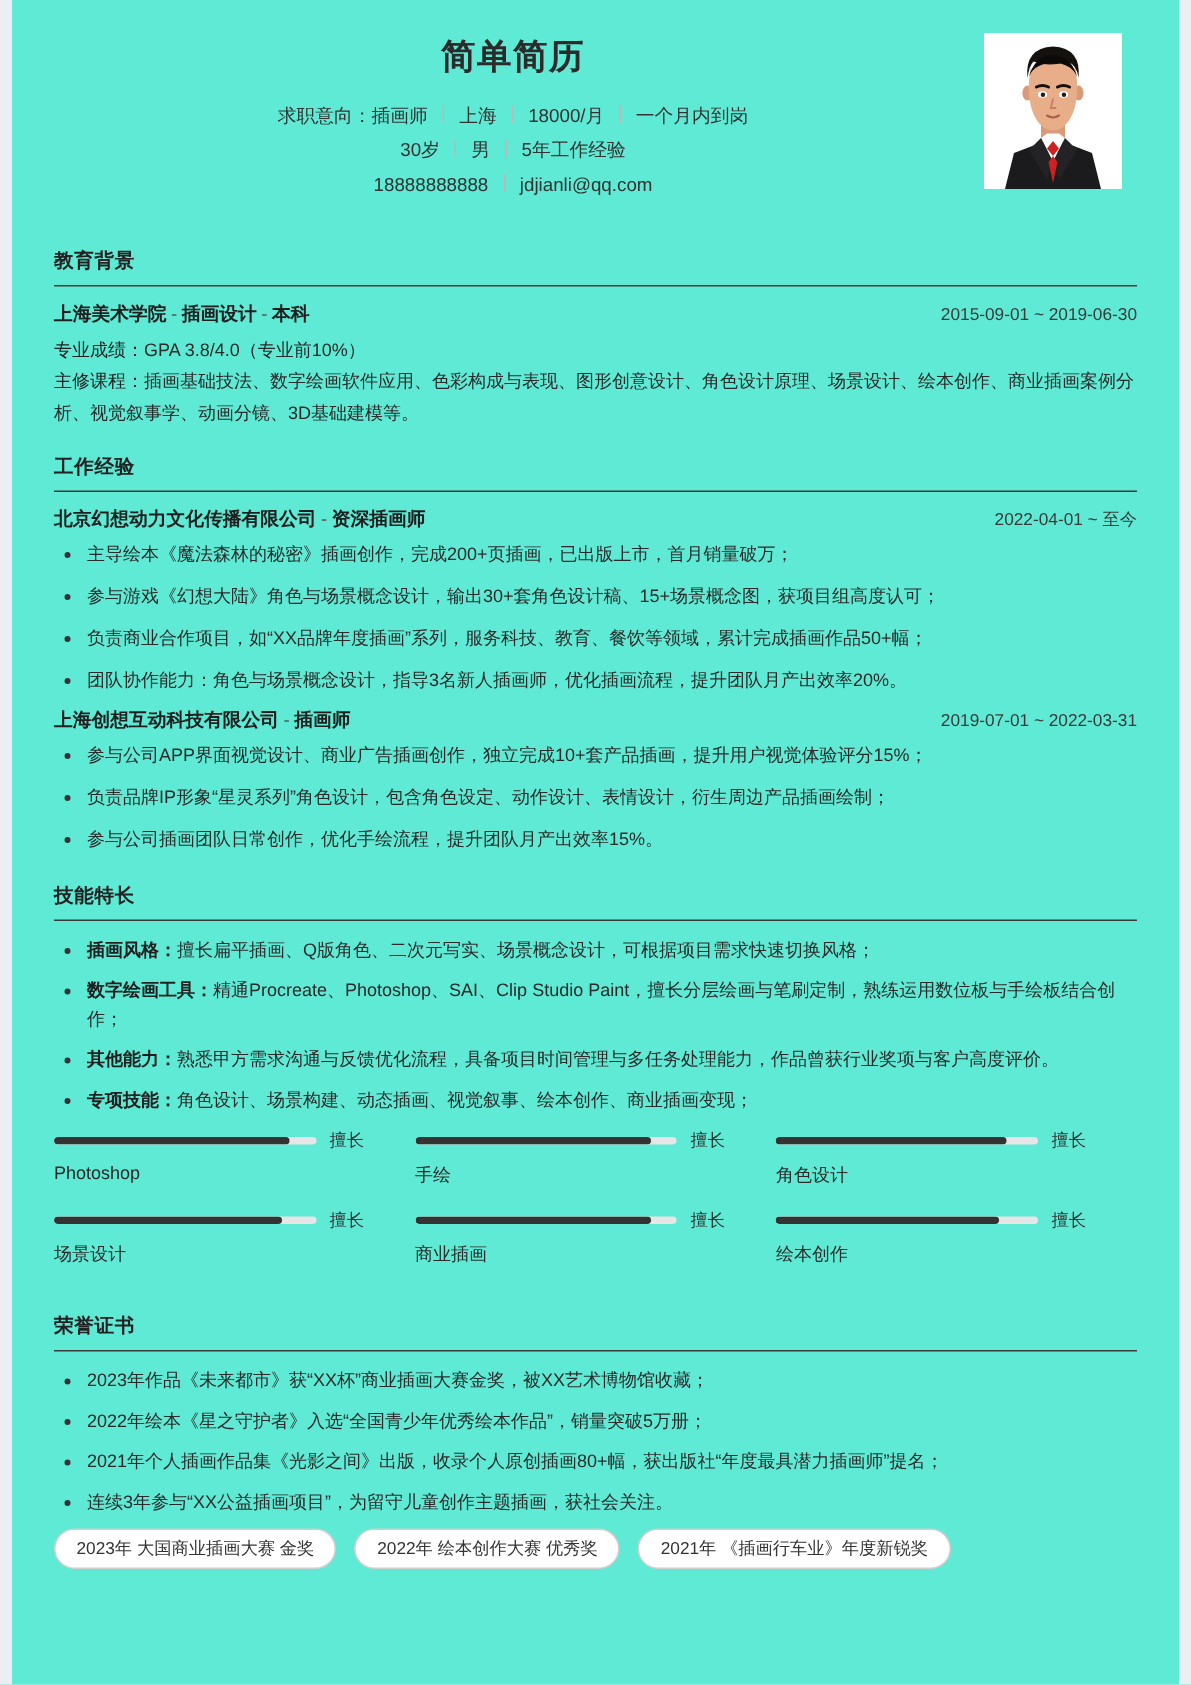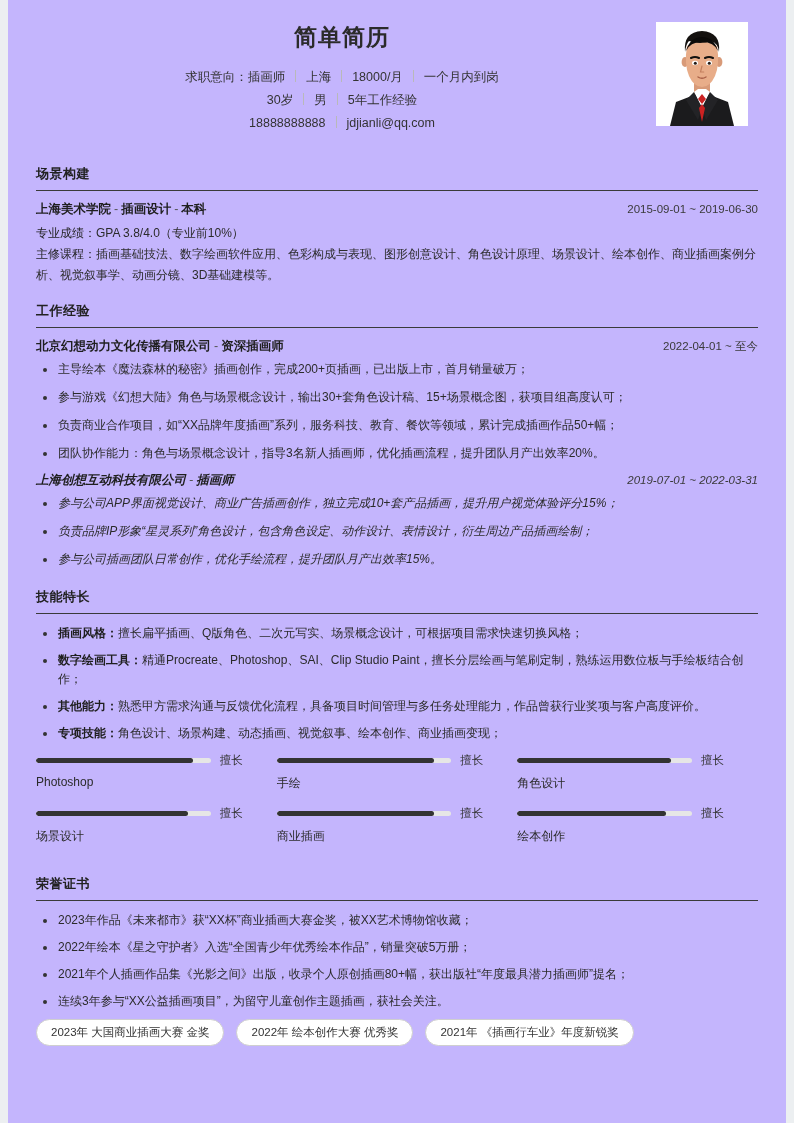--- a/index.html
+++ b/index.html
@@ -8,21 +8,21 @@
     background:#eceff1;
     font-family:"Liberation Sans","DejaVu Sans",sans-serif;
     color:#2b2b2b;
     -webkit-font-smoothing:antialiased;
     overflow:hidden;
   }
   .page{
     position:relative;
     width:778px;height:1123px;
     margin:0 auto;
-    background:#c4b5fd;
+    background:#5eead4;
     box-sizing:border-box;
     padding:0 28px;
     overflow:hidden;
   }
 
   
   .header{
     position:relative;
     padding:18px 0 14px 0;
   }
@@ -235,21 +235,21 @@
         <circle cx="39.3" cy="41.2" r="1.5" fill="#221a14"></circle>
         <circle cx="53.3" cy="41.2" r="1.5" fill="#221a14"></circle>
 
         <path d="M46 44 l-1.5 6 h3.2" stroke="#c4805f" stroke-width="1.2" fill="none" stroke-linecap="round"></path>
         <path d="M42 55 q4 2.6 8 0" stroke="#a85f46" stroke-width="1.4" fill="none" stroke-linecap="round"></path>
       </svg>
     </div>
   </div>
 
   <div class="section">
-    <div class="section-head">场景构建</div>
+    <div class="section-head">教育背景</div>
     <div class="section-rule"></div>
 
     <div class="row-head">
       <div class="org">
         <span>上海美术学院</span><span class="dash">-</span><span>插画设计</span><span class="dash">-</span><span>本科</span>
       </div>
       <div class="date">2015-09-01 ~ 2019-06-30</div>
     </div>
 
     <div class="kv">
@@ -272,21 +272,21 @@
         <div class="date">2022-04-01 ~ 至今</div>
       </div>
       <ul class="bullets">
         <li>主导绘本《魔法森林的秘密》插画创作，完成200+页插画，已出版上市，首月销量破万；</li>
         <li>参与游戏《幻想大陆》角色与场景概念设计，输出30+套角色设计稿、15+场景概念图，获项目组高度认可；</li>
         <li>负责商业合作项目，如“XX品牌年度插画”系列，服务科技、教育、餐饮等领域，累计完成插画作品50+幅；</li>
         <li>团队协作能力：角色与场景概念设计，指导3名新人插画师，优化插画流程，提升团队月产出效率20%。</li>
       </ul>
     </div>
 
-    <div style="margin-top:6px;font-style:italic;">
+    <div style="margin-top:6px;">
       <div class="row-head">
         <div class="org">
           <span>上海创想互动科技有限公司</span><span class="dash">-</span><span class="role">插画师</span>
         </div>
         <div class="date">2019-07-01 ~ 2022-03-31</div>
       </div>
       <ul class="bullets">
         <li>参与公司APP界面视觉设计、商业广告插画创作，独立完成10+套产品插画，提升用户视觉体验评分15%；</li>
         <li>负责品牌IP形象“星灵系列”角色设计，包含角色设定、动作设计、表情设计，衍生周边产品插画绘制；</li>
         <li>参与公司插画团队日常创作，优化手绘流程，提升团队月产出效率15%。</li>

